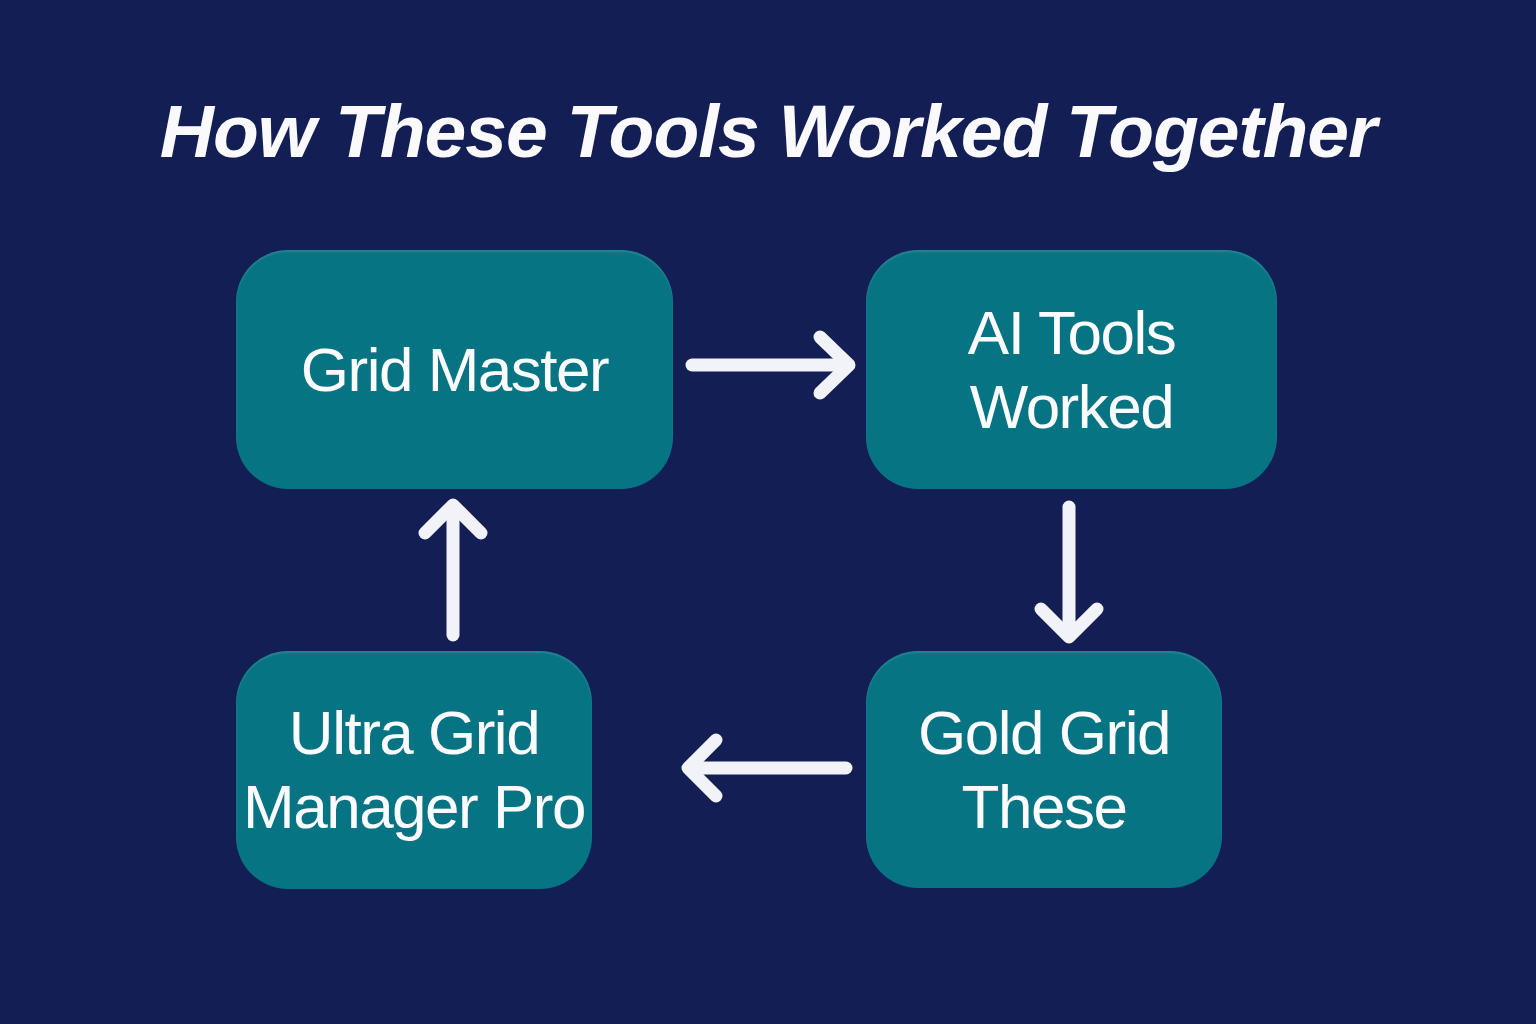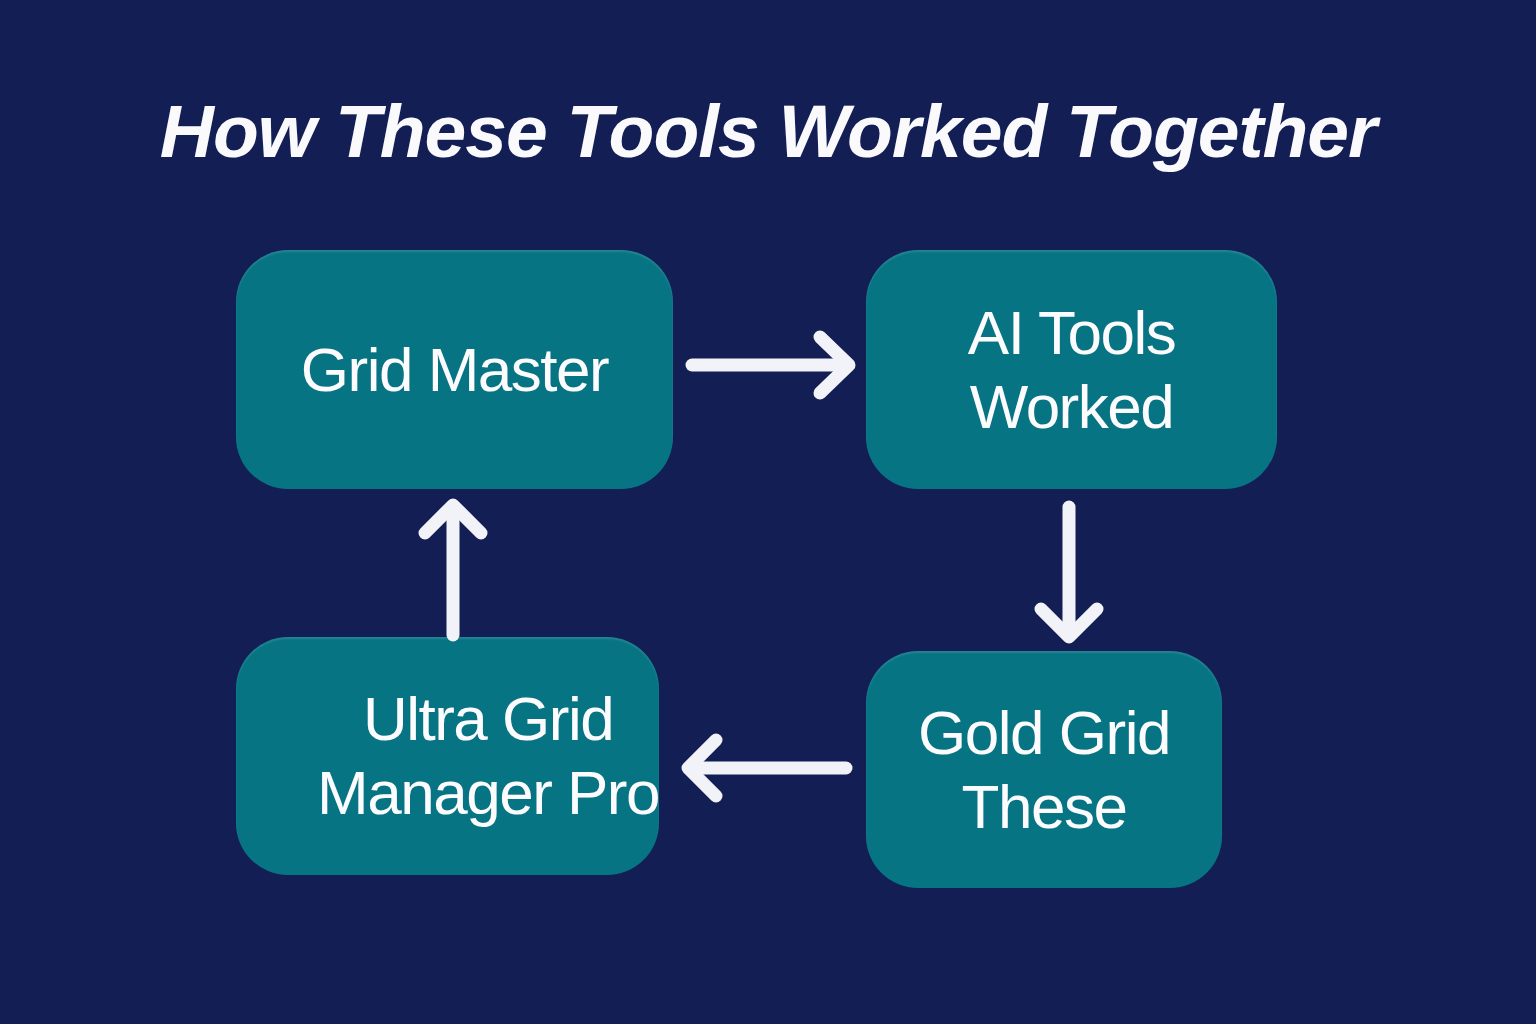--- a/index.html
+++ b/index.html
@@ -46,21 +46,21 @@
   .node-label {
     color: var(--node_text);
     font-size: 62px;
     font-weight: 400;
     letter-spacing: -1.5px;
     line-height: 74px;
   }
   .node-label span { display: block; }
   .node-tl { left: 236px; top: 250px; width: 437px; height: 239px; }
   .node-tr { left: 866px; top: 250px; width: 411px; height: 239px; }
-  .node-bl { left: 236px; top: 637px; width: 423px; height: 238px; justify-content: flex-end; }
+  .node-bl { left: 236px; top: 651px; width: 356px; height: 238px; }
   .node-br { left: 866px; top: 651px; width: 356px; height: 237px; }
   .arrow-layer {
     position: absolute;
     left: 0; top: 0;
     width: 1536px; height: 1024px;
     pointer-events: none;
     color: var(--arrow);
   }
 </style>
 </head>

